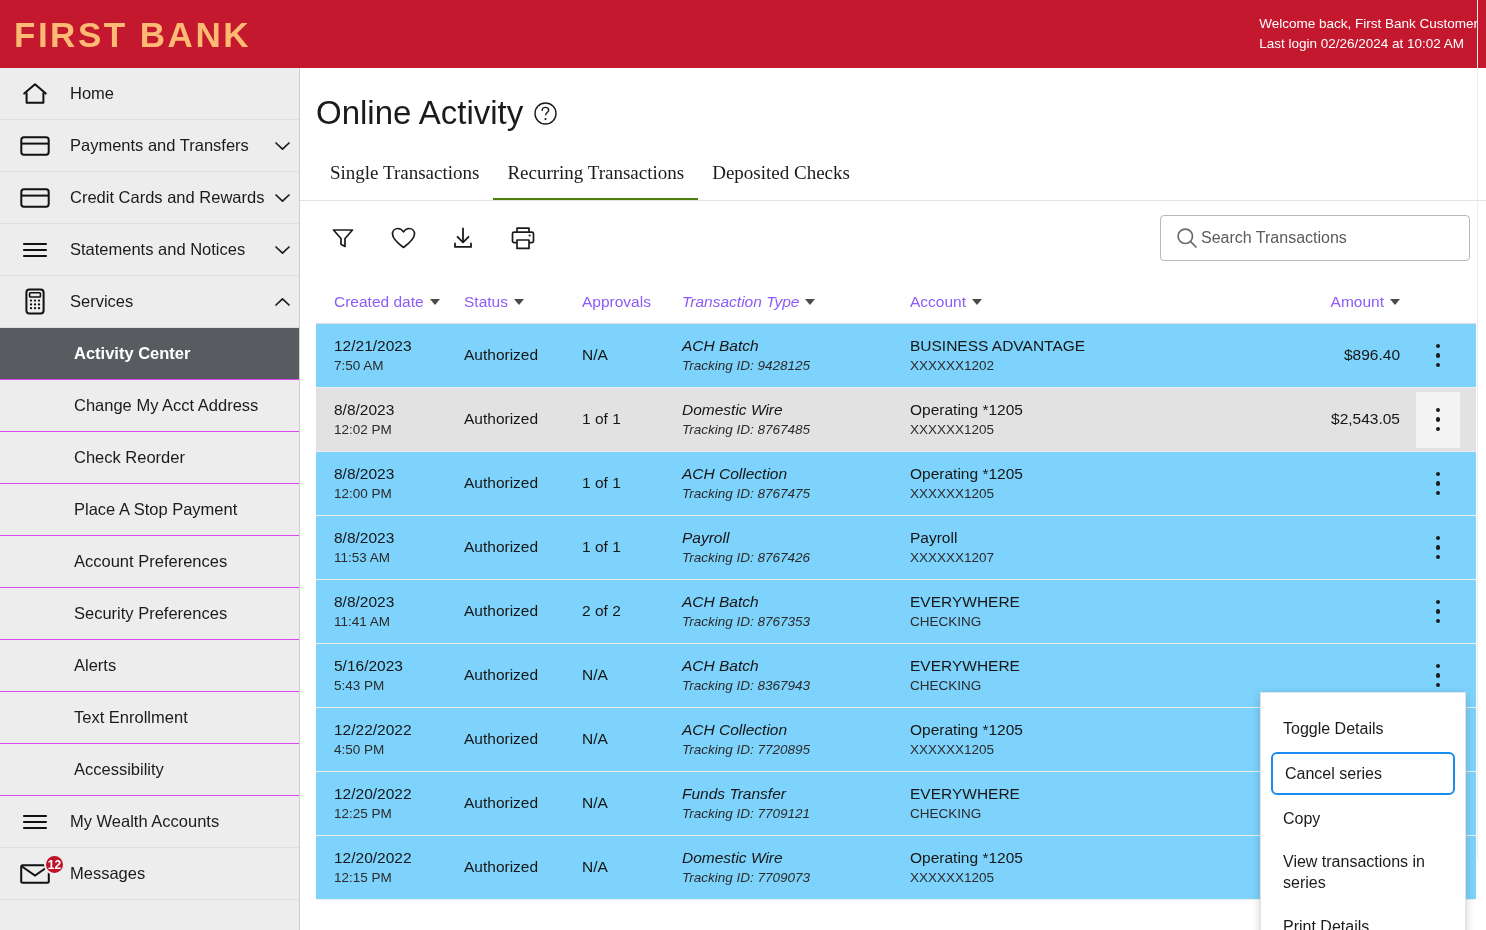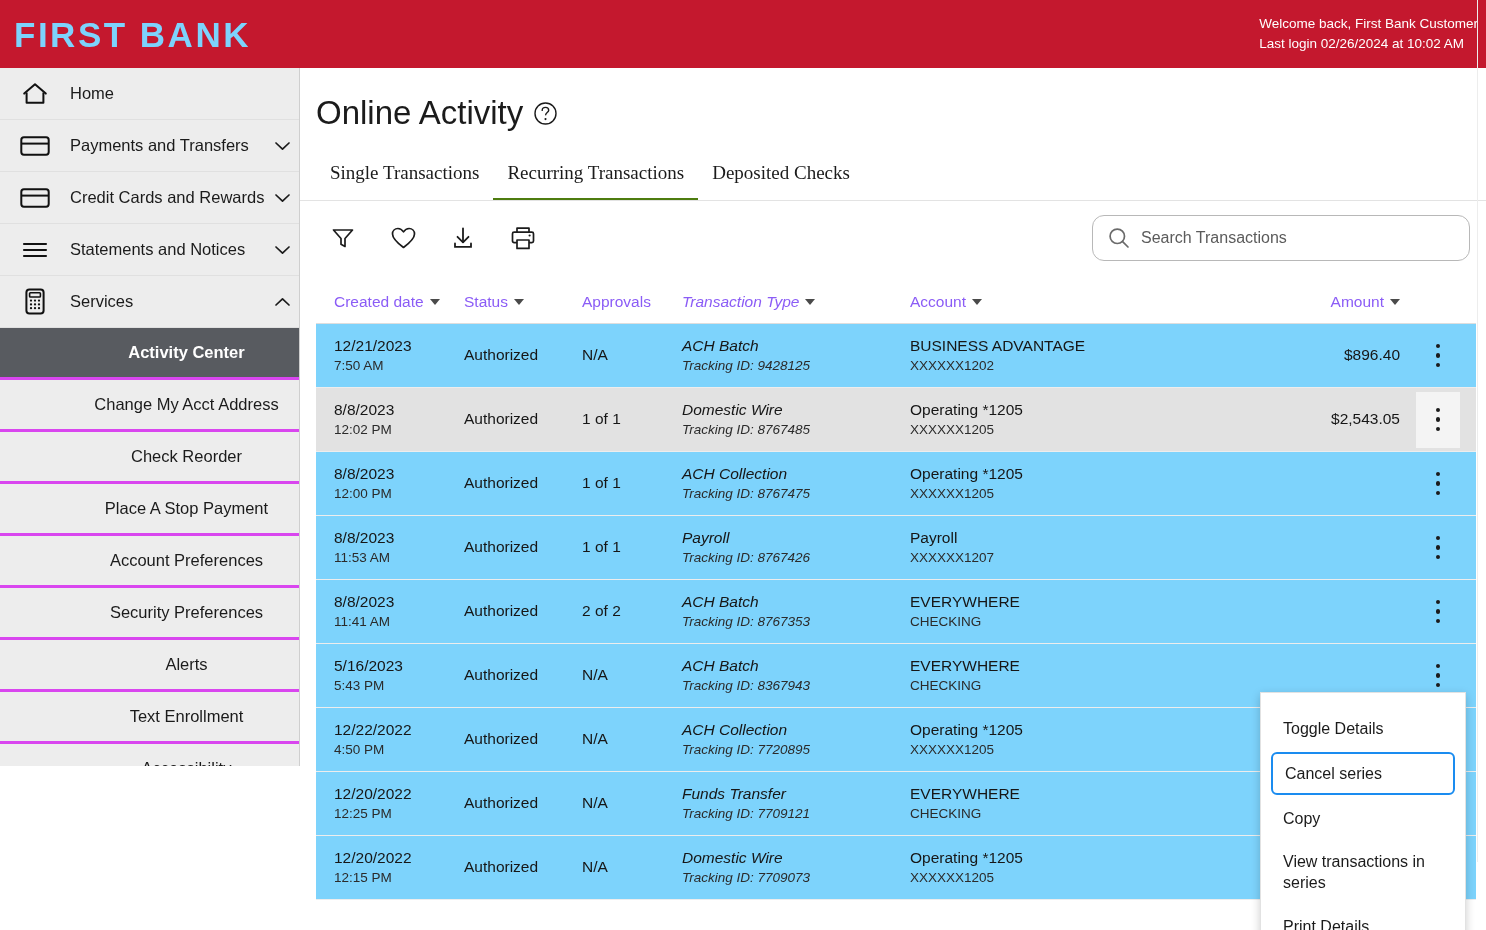--- a/index.html
+++ b/index.html
@@ -12,43 +12,43 @@
   .app { position: relative; width: 1486px; height: 930px; background:#fff; }
 
   
   .topbar {
     position: absolute; left:0; top:0; width:1486px; height:68px;
     background:#c4182e; color:#fff;
     display:flex; align-items:center; justify-content:space-between;
   }
   .brand {
     font-size: 35px; font-weight: 700; letter-spacing: 2.5px;
-    padding-left: 14px; line-height: 1; color:#7dd3fc;
+    padding-left: 14px; line-height: 1; color:#fdba74;
     font-family: "Liberation Sans", sans-serif;
   }
   .welcome { text-align:left; padding-right: 8px; line-height:1.45; }
   .welcome div { font-size: 13.5px; color:#ffffff; }
 
   
   .sidebar {
-    position:absolute; left:0; top:68px; width:300px; height:698px;
+    position:absolute; left:0; top:68px; width:300px; height:862px;
     background:#ededed; border-right:1px solid #cfcfcf;
     overflow:hidden;
   }
   .nav-item {
     display:flex; align-items:center; height:52px;
     border-bottom:1px solid #e0e0e0; position:relative;
     background:#ededed; cursor:pointer;
   }
   .nav-item .ico { width:70px; display:flex; align-items:center; justify-content:center; }
   .nav-item .lbl { font-size:16.5px; color:#1b1b1b; flex:1; }
   .nav-item .chev { width:34px; display:flex; align-items:center; justify-content:center; }
   .sub-item {
     display:flex; align-items:center; height:52px;
-    border-bottom:3px solid #d946ef; background:#ededed; cursor:pointer;justify-content:center;
+    border-bottom:1px solid #d946ef; background:#ededed; cursor:pointer;
   }
   .sub-item .lbl { font-size:16.5px; color:#1b1b1b; padding-left:74px; }
   .sub-item.active { background:#585b60; }
   .sub-item.active .lbl { color:#ffffff; font-weight:700; }
   .badge {
     position:absolute; left:44px; top:6px;
     background:#c01229; color:#fff; border-radius:50%;
     min-width:21px; height:21px; font-size:12px; font-weight:700;
     display:flex; align-items:center; justify-content:center;
     border:2px solid #ededed;
@@ -65,22 +65,22 @@
     border-bottom: 3px solid transparent;
     font-family: Liberation Serif, serif;
   }
   .tab.active { border-bottom:3px solid #4d7c0f; }
   .tabs-underline { position:absolute; left:0; right:0; bottom:0; height:1px; background:#e3e3e3; }
 
   .toolbar { display:flex; align-items:center; justify-content:space-between; padding:14px 16px 0 16px; }
   .tool-icons { display:flex; align-items:center; gap:26px; padding-left:10px; }
   .tool-btn { width:34px; height:34px; display:flex; align-items:center; justify-content:center; cursor:pointer; }
   .searchbox {
-    width:378px; height:46px; border:1px solid #b8b8b8; border-radius:12px;
-    display:flex; align-items:center; gap:10px; padding:0 14px; background:#fff;
+    width:310px; height:46px; border:1px solid #b8b8b8; border-radius:4px;
+    display:flex; align-items:center; gap:2px; padding:0 14px; background:#fff;
   }
   .searchbox input {
     border:none; outline:none; font-size:16px; color:#5b5b5b; flex:1;
     font-family:"Liberation Sans", sans-serif; background:transparent;
   }
   .searchbox input::placeholder { color:#5b5b5b; }
 
   
   .table { margin-top:19px; width:1160px; margin-left:16px; position:relative; }
   .thead, .trow { display:flex; align-items:center; }

